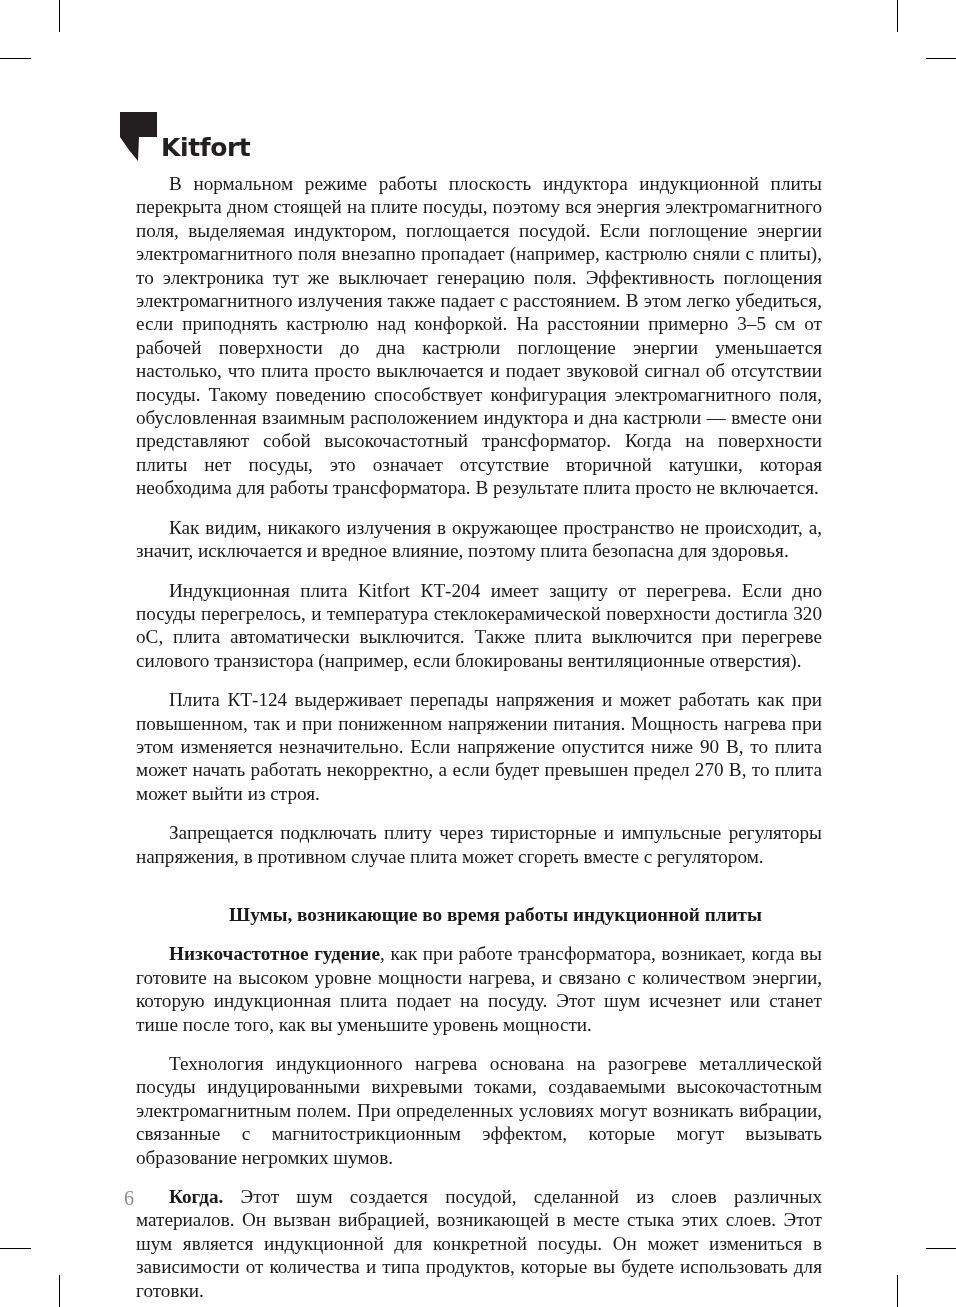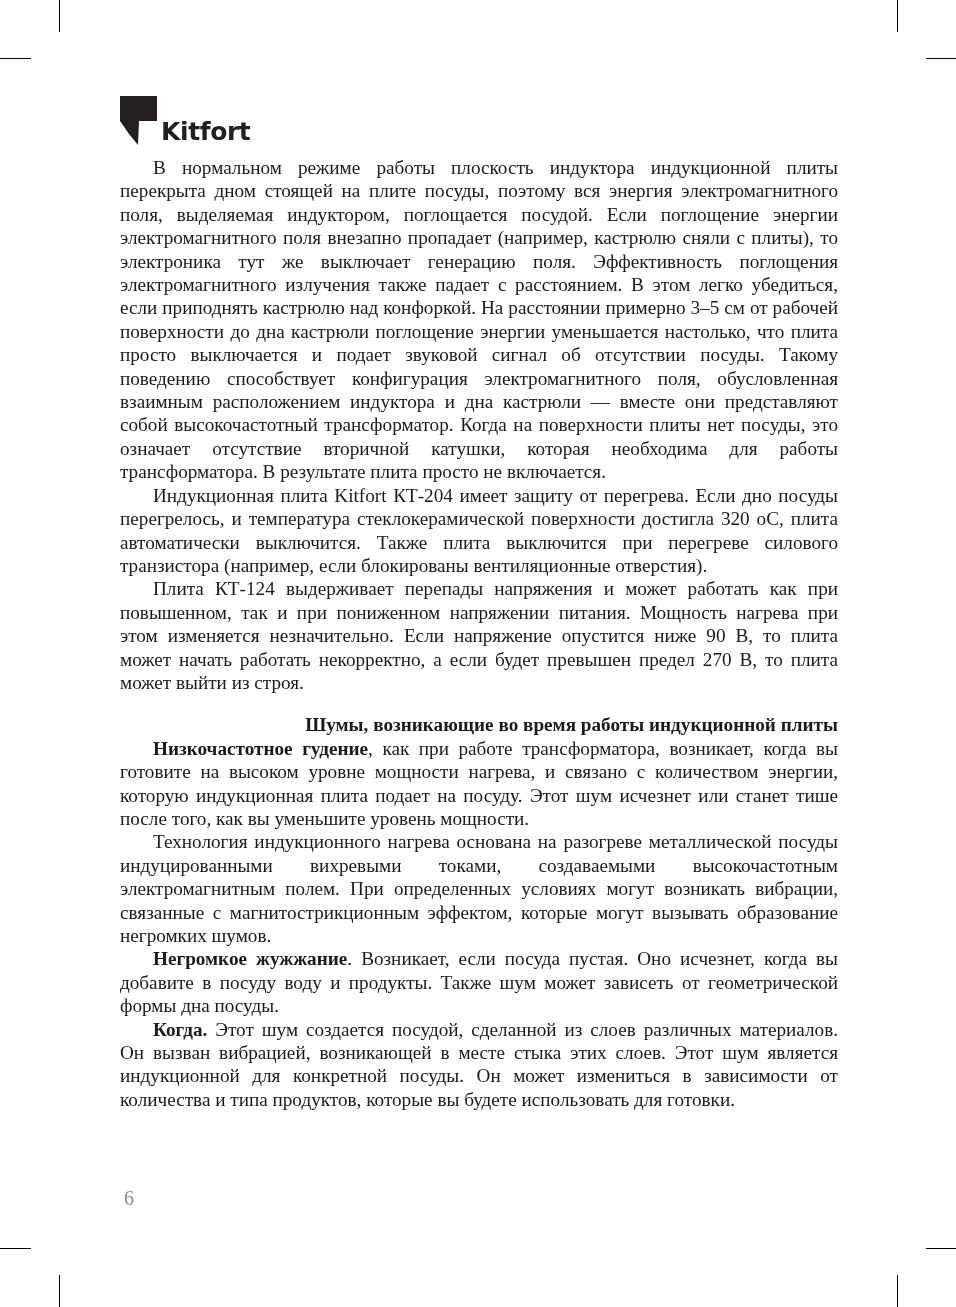--- a/index.html
+++ b/index.html
@@ -33,21 +33,21 @@
   .crop-tr-h { left: 926px; top: 58px; }
   .crop-bl-v { left: 59px;  top: 1275px; }
   .crop-bl-h { left: 0;     top: 1248px; }
   .crop-br-v { left: 897px; top: 1275px; }
   .crop-br-h { left: 926px; top: 1248px; }
 
   
   .logo {
     position: absolute;
     left: 120px;
-    top: 96px;
+    top: 112px;
     display: flex;
     align-items: flex-end;
     gap: 4px;
   }
   .logo-mark {
     width: 37px;
     height: 49px;
     display: block;
   }
   .logo-word {
@@ -63,36 +63,36 @@
 
   
   .body-text {
     position: absolute;
     left: 120px;
     top: 156px;
     width: 718px;
   }
 
   .para {
-    margin: 0;
+    margin: 16px;
     font-size: 19.2px;
     line-height: 23.4px;
     text-align: justify;
     text-justify: inter-word;
     text-indent: 33px;
     hyphens: manual;
   }
 
   .subhead {
     margin: 0;
     font-size: 19.2px;
     line-height: 23.4px;
     font-weight: 700;
     text-indent: 33px;
-    text-align: right;
+    text-align: center;
   }
   .spacer-before-head { height: 19px; }
 
   .run-in {
     font-weight: 700;
   }
 
   
   .folio {
     position: absolute;
@@ -123,35 +123,36 @@
         <path d="M0 0 H37 V25 H19 L18 49 L9 38 L0 25 Z" fill="#231f20"></path>
       </svg>
     </span>
     <span class="logo-word">Kitfort</span>
   </div>
 
   <div class="body-text">
 
     <p class="para">В нормальном режиме работы плоскость индуктора индукционной плиты перекрыта дном стоящей на плите посуды, поэтому вся энергия электромагнитного поля, выделяемая индуктором, поглощается посудой. Если поглощение энергии электромагнитного поля внезапно пропадает (например, кастрюлю сняли с плиты), то электроника тут же выключает генерацию поля. Эффективность поглощения электромагнитного излучения также падает с расстоянием. В этом легко убедиться, если приподнять кастрюлю над конфоркой. На расстоянии примерно 3–5 см от рабочей поверхности до дна кастрюли поглощение энергии уменьшается настолько, что плита просто выключается и подает звуковой сигнал об отсутствии посуды. Такому поведению способствует конфигурация электромагнитного поля, обусловленная взаимным расположением индуктора и дна кастрюли — вместе они представляют собой высокочастотный трансформатор. Когда на поверхности плиты нет посуды, это означает отсутствие вторичной катушки, которая необходима для работы трансформатора. В результате плита просто не включается.</p>
 
+    <p class="para">Как видим, никакого излучения в окружающее пространство не происходит, а, значит, исключается и вредное влияние, поэтому плита безопасна для здоровья.</p>
 
     <p class="para">Индукционная плита Kitfort КТ-204 имеет защиту от перегрева. Если дно посуды перегрелось, и температура стеклокерамической поверхности достигла 320 оC, плита автоматически выключится. Также плита выключится при перегреве силового транзистора (например, если блокированы вентиляционные отверстия).</p>
 
     <p class="para">Плита КТ-124 выдерживает перепады напряжения и может работать как при повышенном, так и при пониженном напряжении питания. Мощность нагрева при этом изменяется незначительно. Если напряжение опустится ниже 90 В, то плита может начать работать некорректно, а если будет превышен предел 270 В, то плита может выйти из строя.</p>
 
+    <p class="para">Запрещается подключать плиту через тиристорные и импульсные регуляторы напряжения, в противном случае плита может сгореть вместе с регулятором.</p>
 
     <div class="spacer-before-head"></div>
 
     <p class="subhead">Шумы, возникающие во время работы индукционной плиты</p>
 
     <p class="para"><span class="run-in">Низкочастотное гудение</span><span>, как при работе трансформатора, возникает, когда вы готовите на высоком уровне мощности нагрева, и связано с количеством энергии, которую индукционная плита подает на посуду. Этот шум исчезнет или станет тише после того, как вы уменьшите уровень мощности.</span></p>
 
     <p class="para">Технология индукционного нагрева основана на разогреве металлической посуды индуцированными вихревыми токами, создаваемыми высокочастотным электромагнитным полем. При определенных условиях могут возникать вибрации, связанные с магнитострикционным эффектом, которые могут вызывать образование негромких шумов.</p>
 
-    <p class="para"><span class="run-in">Негромкое жужжание</span><span>. Возникает, если посуда пустая. Оно исчезнет, когда вы добавите в посуду воду и продукты. Также шум может зависеть от геометрической формы дна посуды.</span></p>
 
     <p class="para"><span class="run-in">Когда.</span><span> Этот шум создается посудой, сделанной из слоев различных материалов. Он вызван вибрацией, возникающей в месте стыка этих слоев. Этот шум является индукционной для конкретной посуды. Он может измениться в зависимости от количества и типа продуктов, которые вы будете использовать для готовки.</span></p>
 
   </div>
 
   <div class="folio">6</div>
 
 </div>
 
 </body></html>

